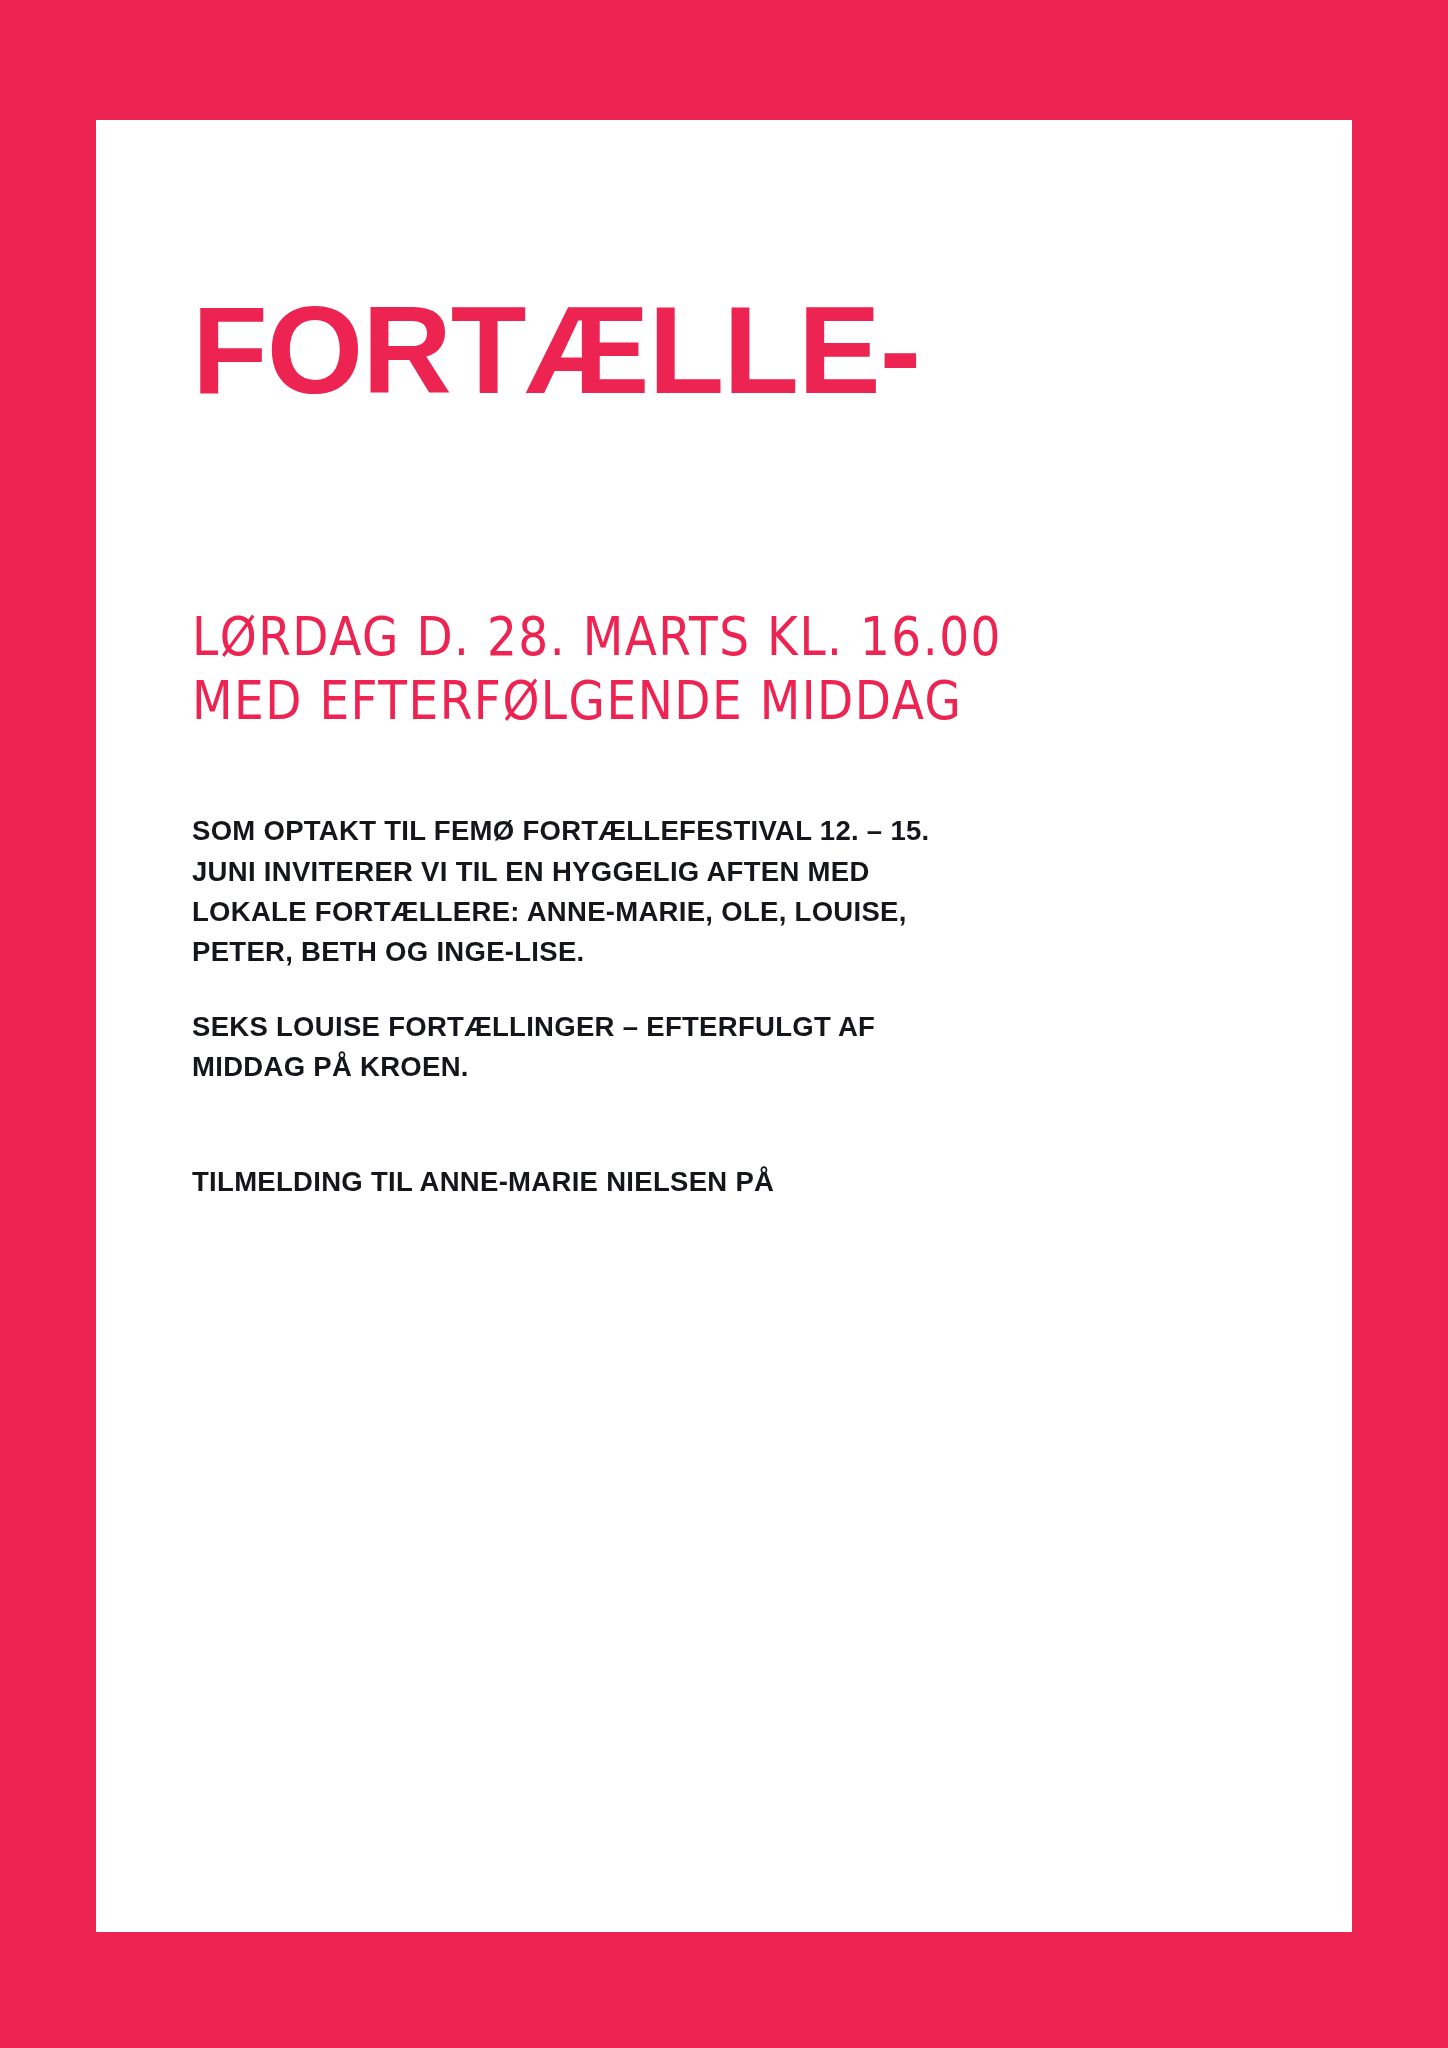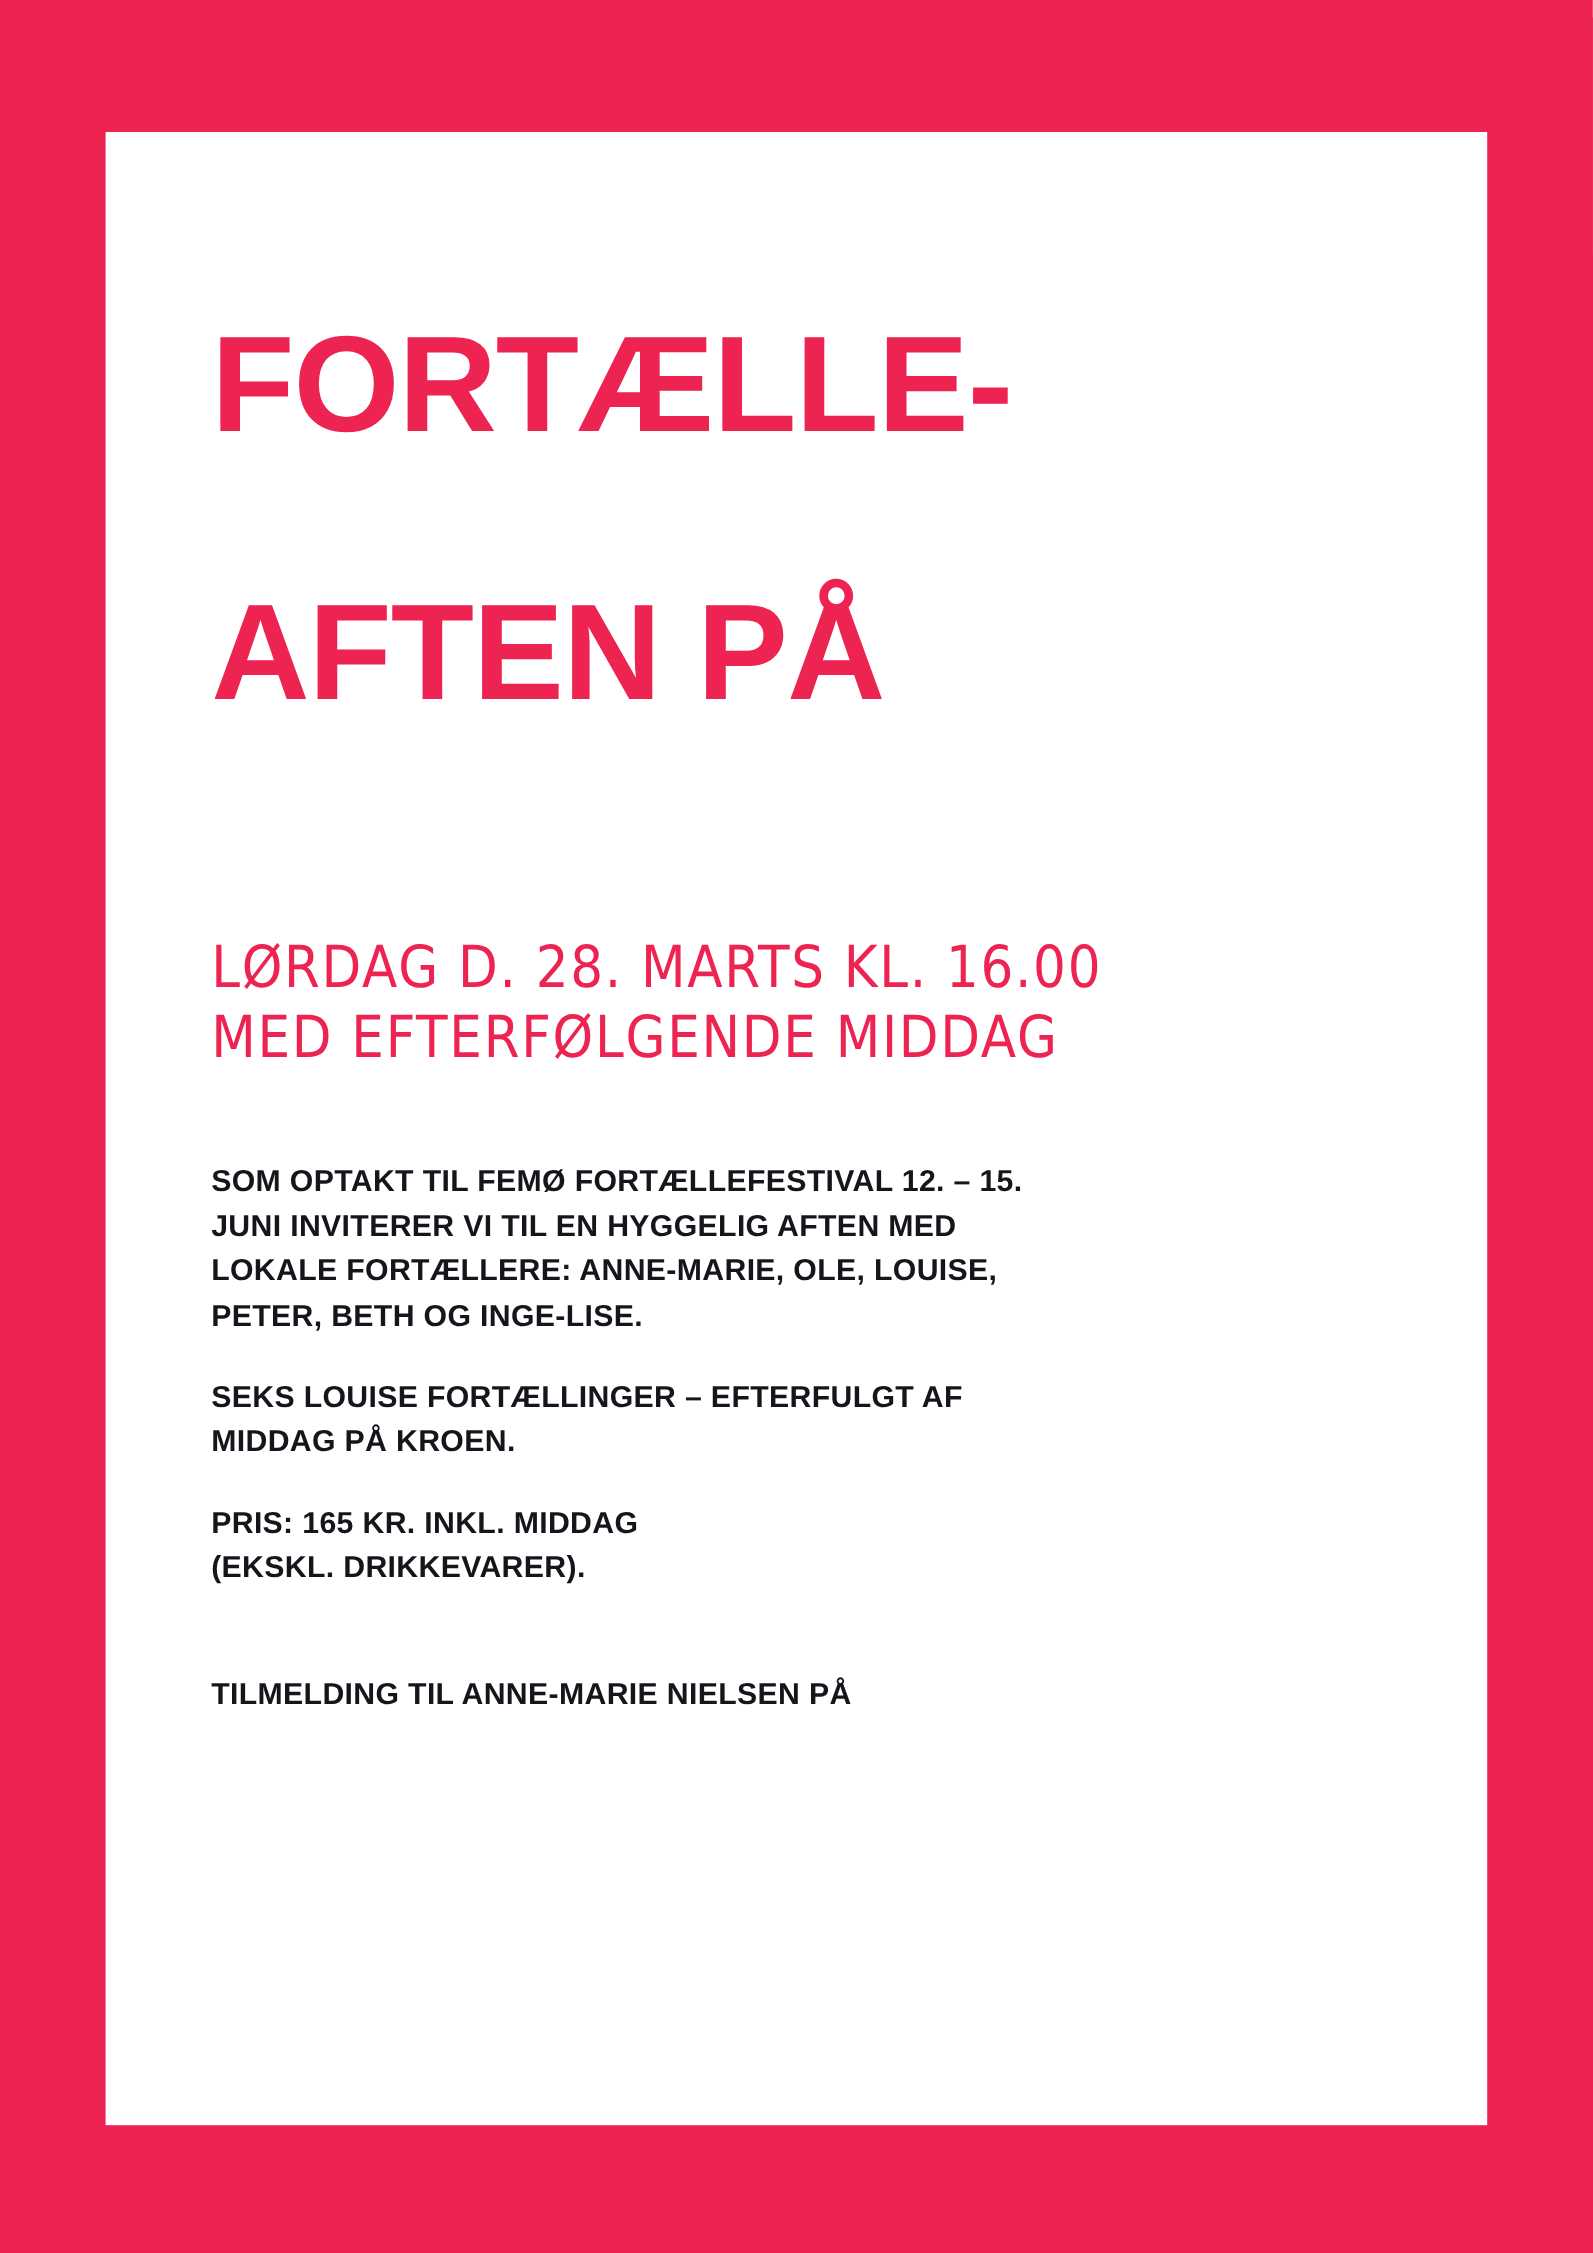--- a/index.html
+++ b/index.html
@@ -77,37 +77,34 @@
 </style>
 </head>
 <body>
 
 <div class="poster">
   <div class="paper">
     <div class="inner">
 
       <h1 class="title">
         <span class="l2">FORTÆLLE-</span>
-        <span class="l2">AFTEN PÅ</span>
       </h1>
 
       <div class="subtitle">
         <div>LØRDAG D. 28. MARTS KL. 16.00</div>
         <div>MED EFTERFØLGENDE MIDDAG</div>
       </div>
 
       <div class="body">
         <p class="para">SOM OPTAKT TIL FEMØ FORTÆLLEFESTIVAL 12. – 15.
 JUNI INVITERER VI TIL EN HYGGELIG AFTEN MED
 LOKALE FORTÆLLERE: ANNE-MARIE, OLE, LOUISE,
 PETER, BETH OG INGE-LISE.</p>
         <p class="para">SEKS LOUISE FORTÆLLINGER – EFTERFULGT AF
 MIDDAG PÅ KROEN.</p>
-        <p class="para">PRIS: 165 KR. INKL. MIDDAG
-(EKSKL. DRIKKEVARER).</p>
         <p class="para">
           <span class="nowrapline">TILMELDING TIL ANNE-MARIE NIELSEN PÅ</span>
           
           
         </p>
       </div>
 
     </div>
   </div>
 </div>

